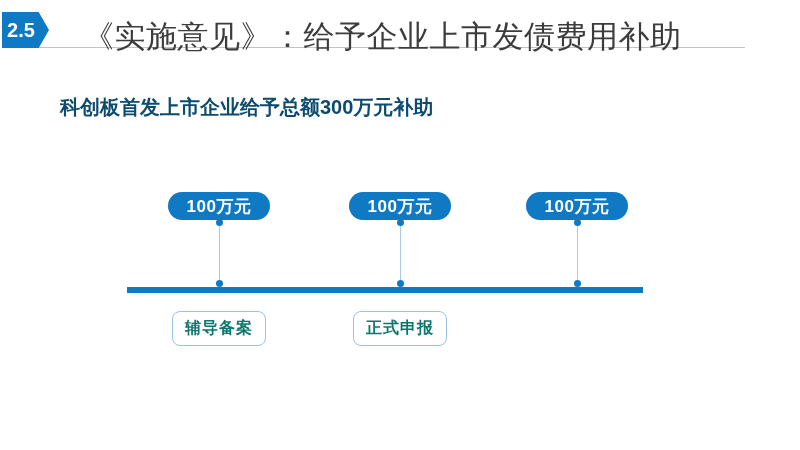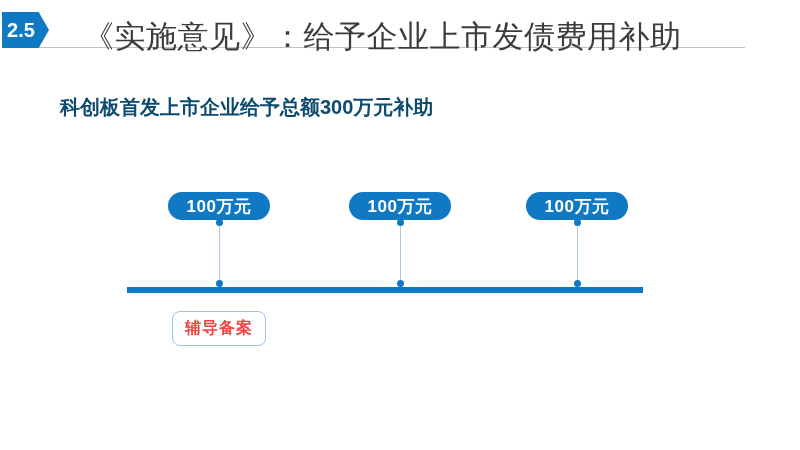--- a/index.html
+++ b/index.html
@@ -102,21 +102,21 @@
     margin-top: 24px;
     width: 92px; height: 33px;
     background: #ffffff;
     border: 1px solid #9cc2e5;
     border-radius: 8px;
     display: flex; align-items: center; justify-content: center;
   }
   .stage-box span {
     font-family: "DejaVu Serif", "Liberation Serif", serif;
     font-size: 16px; font-weight: bold;
-    color: #ef4444;
+    color: #0f766e;
     letter-spacing: 1px;
     white-space: nowrap;
   }
 </style>
 </head>
 <body>
 
 <div class="slide">
 
   <div class="title-underline"></div>
@@ -135,20 +135,23 @@
     <div class="stage-box">
       <span>辅导备案</span>
     </div>
   </div>
 
   <div class="stage s1">
     <div class="pill">100万元</div>
     <div class="dot top"></div>
     <div class="vline"></div>
     <div class="dot"></div>
+    <div class="stage-box">
+      <span>正式申报</span>
+    </div>
   </div>
 
   <div class="stage s2">
     <div class="pill">100万元</div>
     <div class="dot top"></div>
     <div class="vline"></div>
     <div class="dot"></div>
   </div>
 
 </div>

